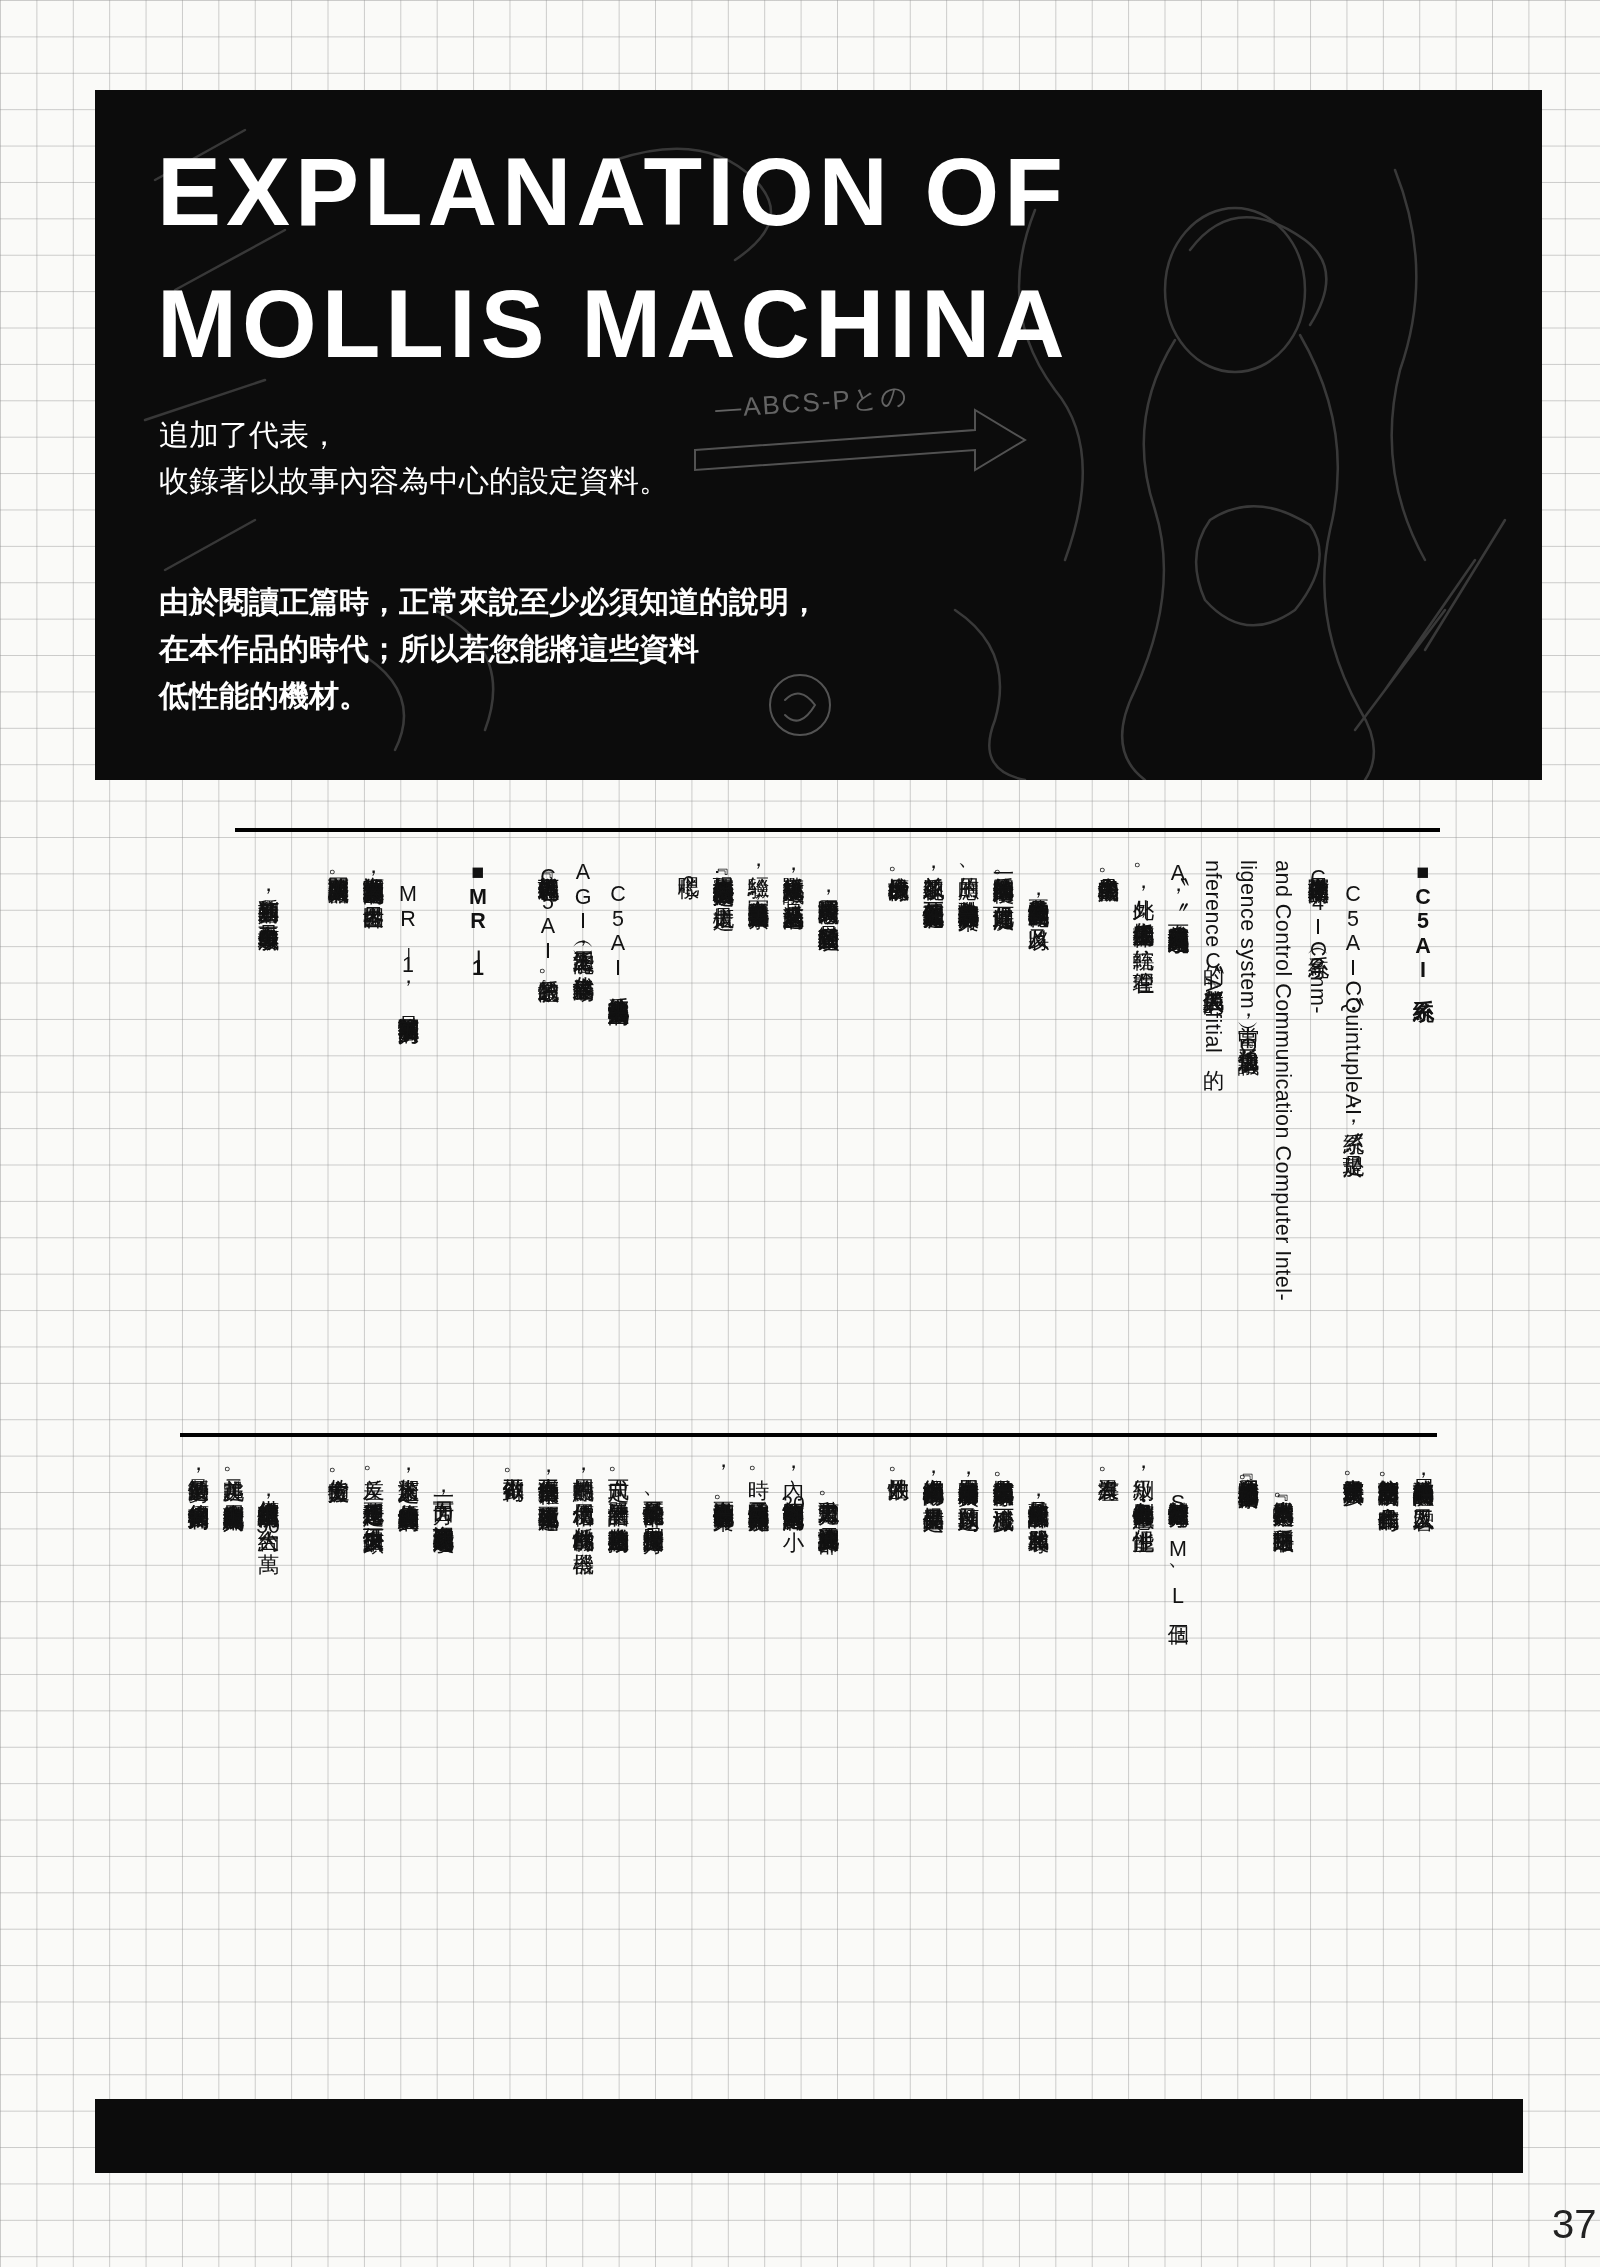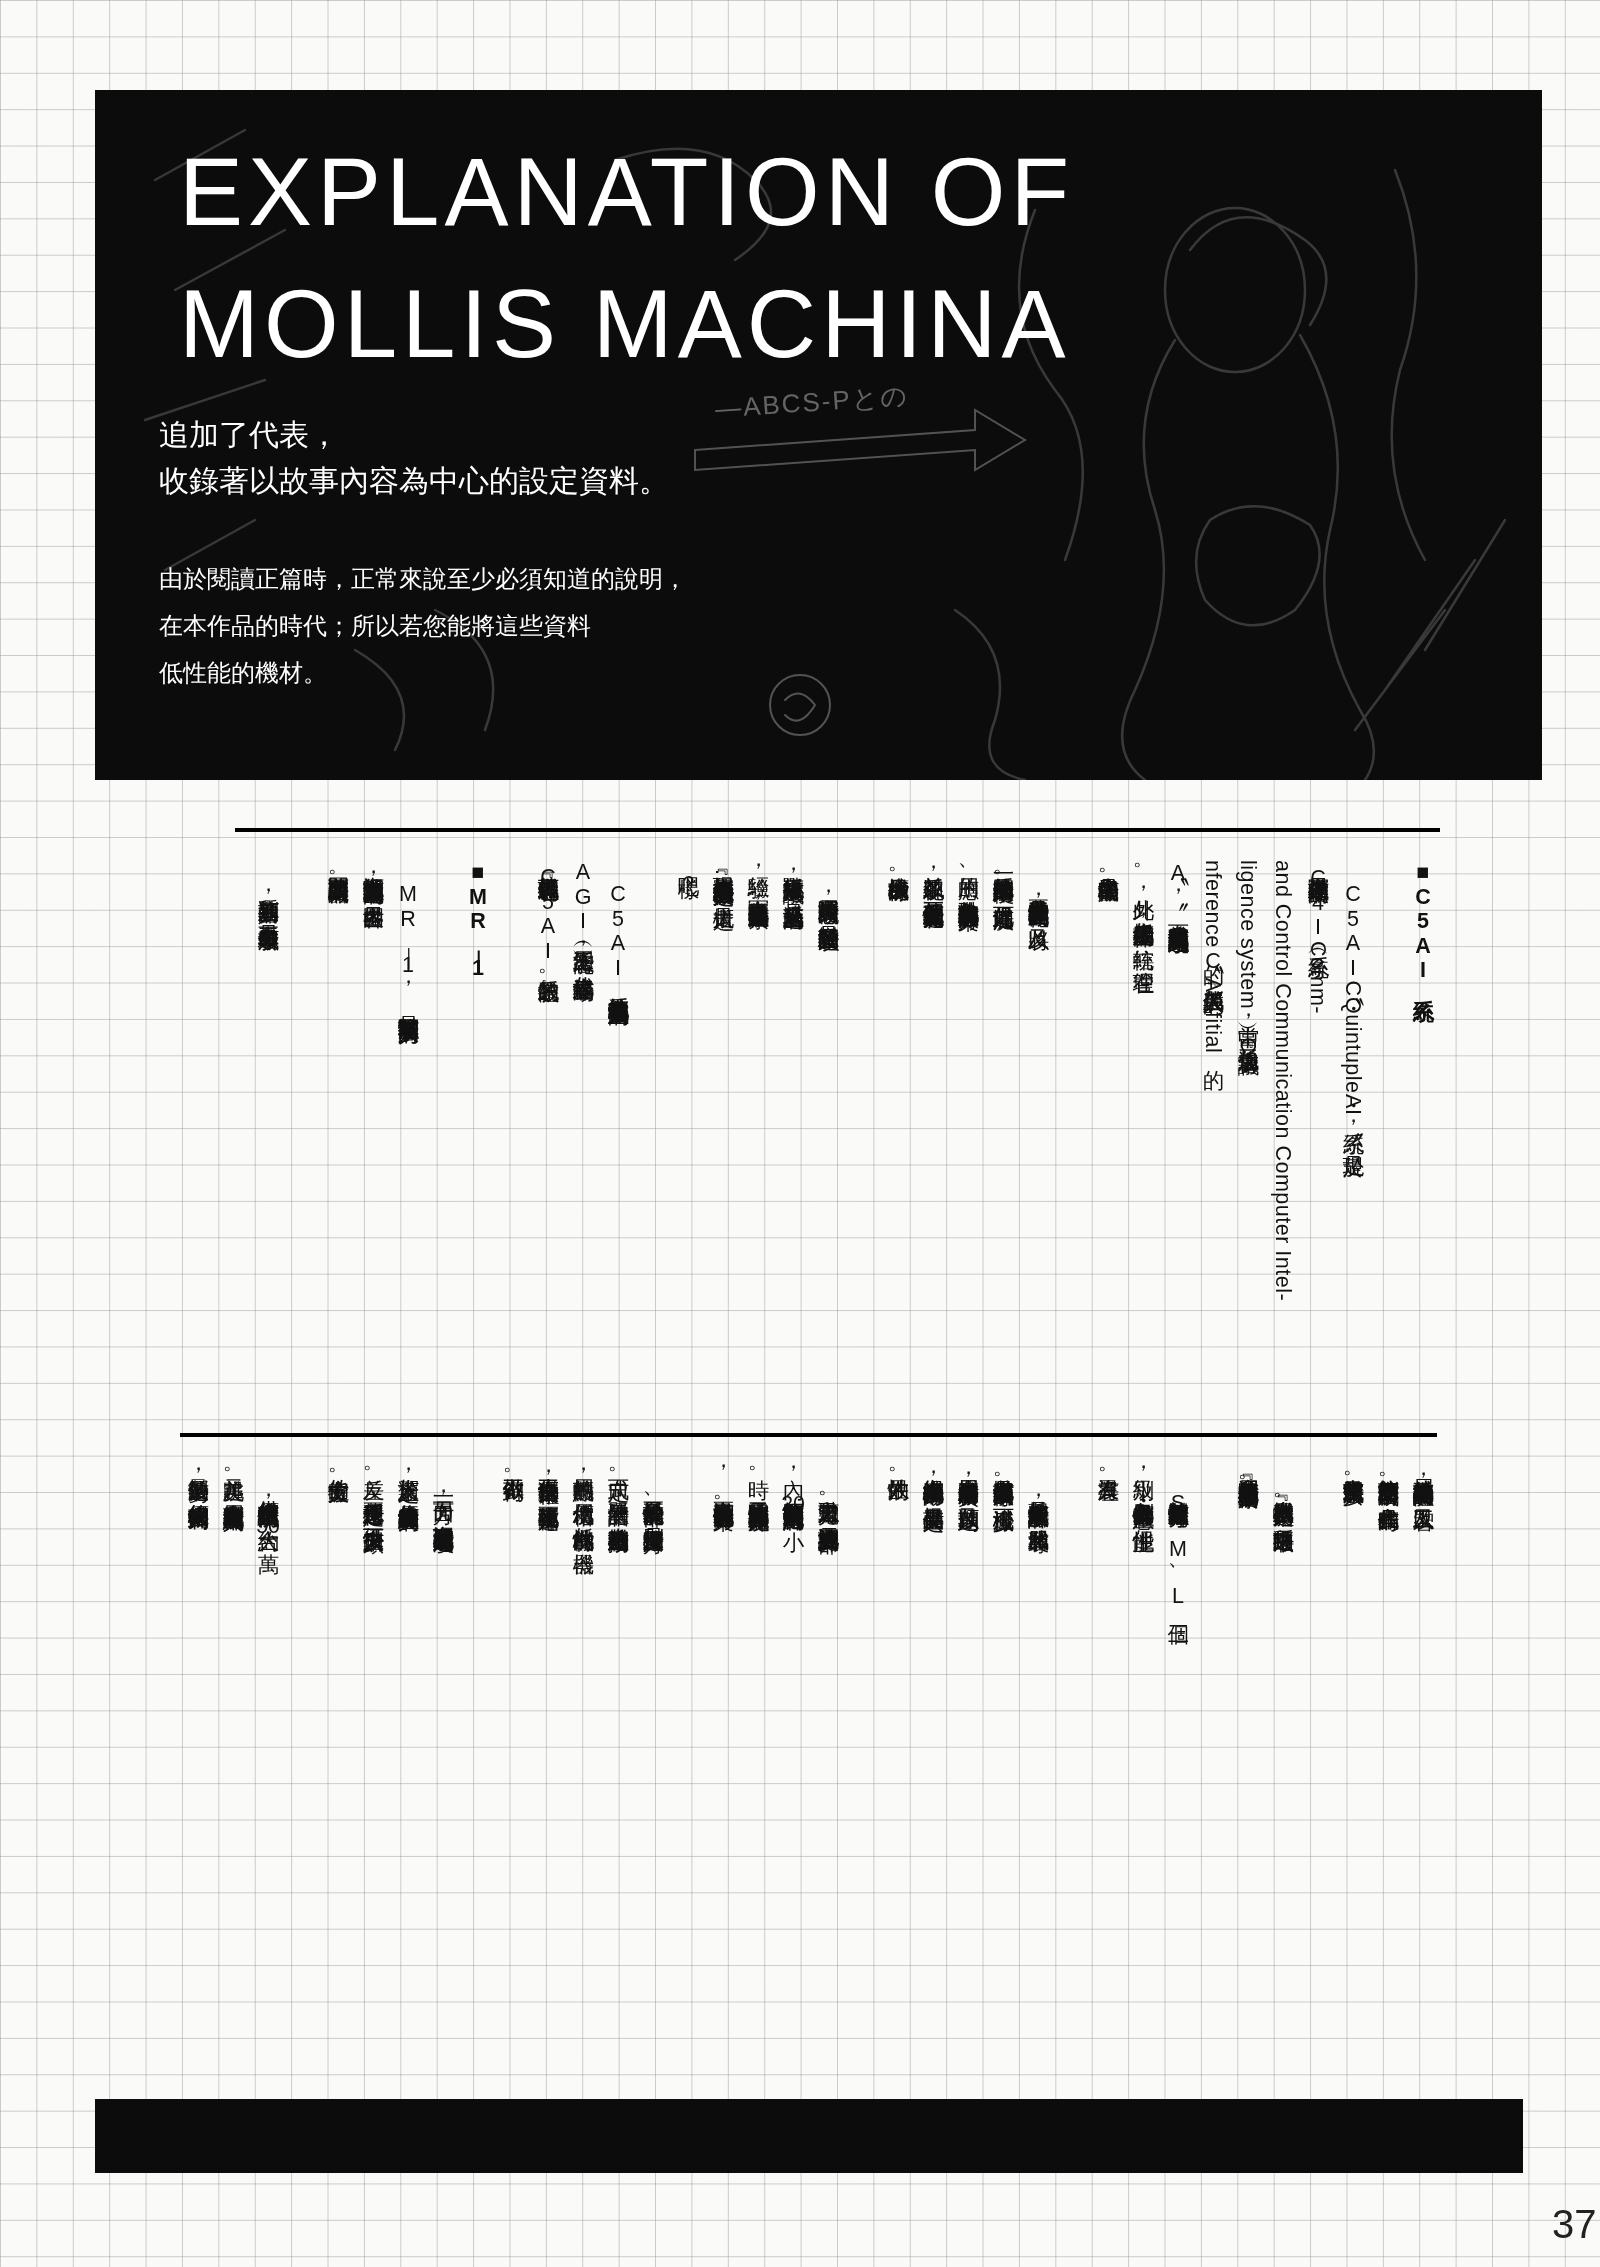--- a/index.html
+++ b/index.html
@@ -13,29 +13,29 @@
     background-size:36.4px 36.4px;
     overflow:hidden;
   }
   .header{
     position:absolute;left:95px;top:90px;width:1447px;height:690px;
     background:#0c0c0c;color:#fff;overflow:hidden;
   }
   .sketch{position:absolute;left:0;top:0;width:1447px;height:690px;}
   .title{
     position:absolute;left:62px;top:36px;
-    font-size:96px;font-weight:400;letter-spacing:5px;line-height:132px;
-    color:#ffffff;white-space:nowrap;margin-left:22px;
+    font-size:96px;font-weight:700;letter-spacing:5px;line-height:132px;
+    color:#ffffff;white-space:nowrap;
   }
   .sketch-note{
     position:absolute;left:620px;top:295px;color:#cfcfcf;opacity:.45;
     font-size:26px;transform:rotate(-4deg);letter-spacing:2px;
   }
   .intro1{position:absolute;left:64px;top:322px;font-size:30px;line-height:46px;font-weight:500;}
-  .intro2{position:absolute;left:64px;top:465px;font-size:24px;line-height:47px;font-weight:400;}
+  .intro2{position:absolute;left:64px;top:488px;font-size:30px;line-height:47px;font-weight:700;}
   .rule{position:absolute;height:4px;background:#000;}
   .rule-top{left:235px;top:828px;width:1205px;}
   .rule-mid{left:180px;top:1433px;width:1257px;}
   .vsec{
     position:absolute;writing-mode:vertical-rl;text-orientation:mixed;
     font-size:21.5px;color:#121212;letter-spacing:0.5px;
   }
   .vsec-top{left:170px;top:860px;width:1270px;height:544px;}
   .vsec-bottom{left:170px;top:1462px;width:1270px;height:602px;}
   .block{margin-block-end:35px;}

